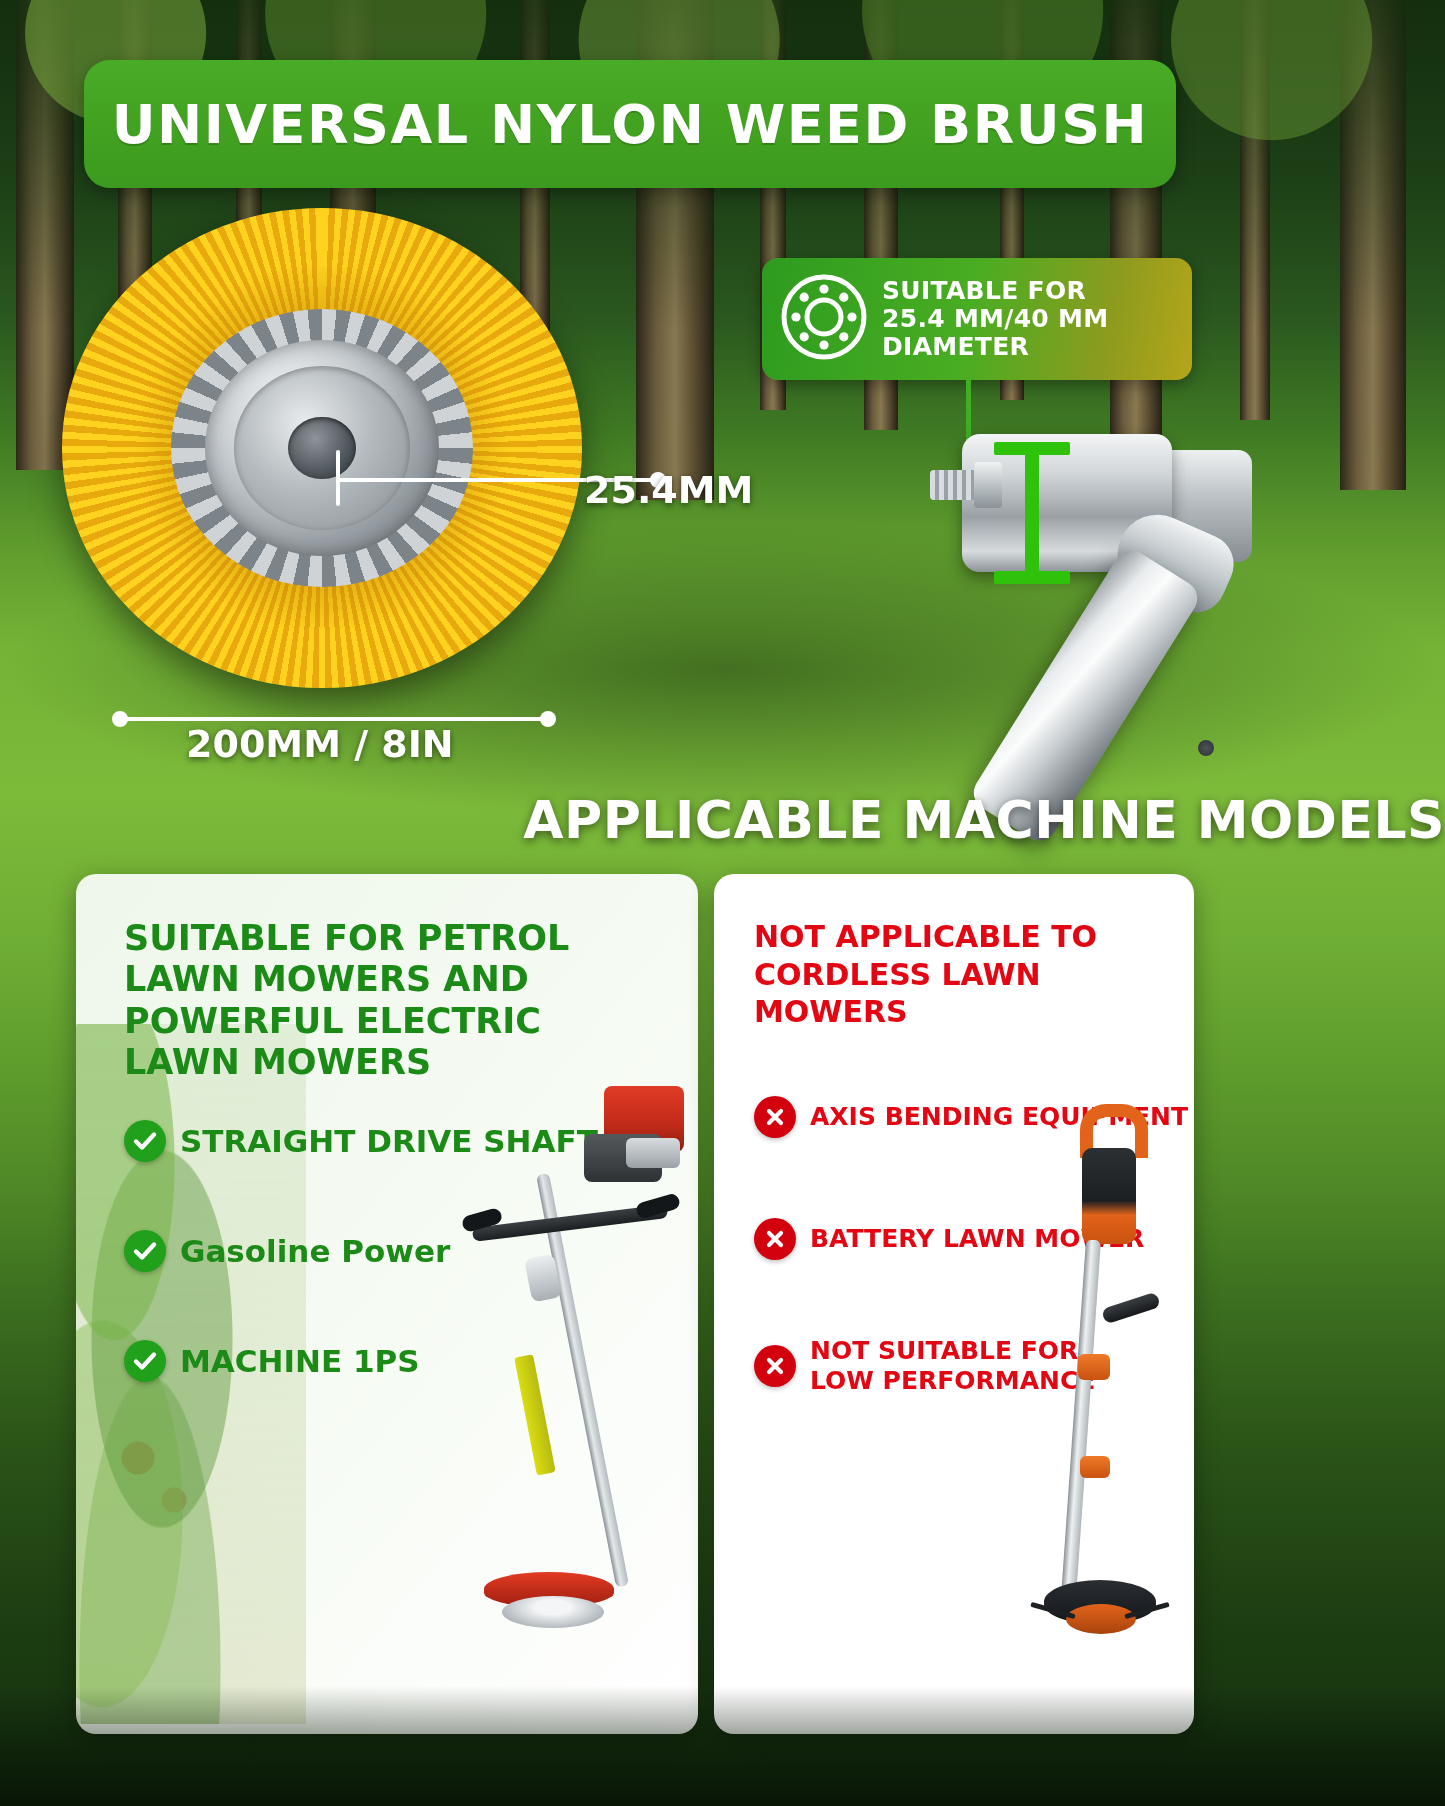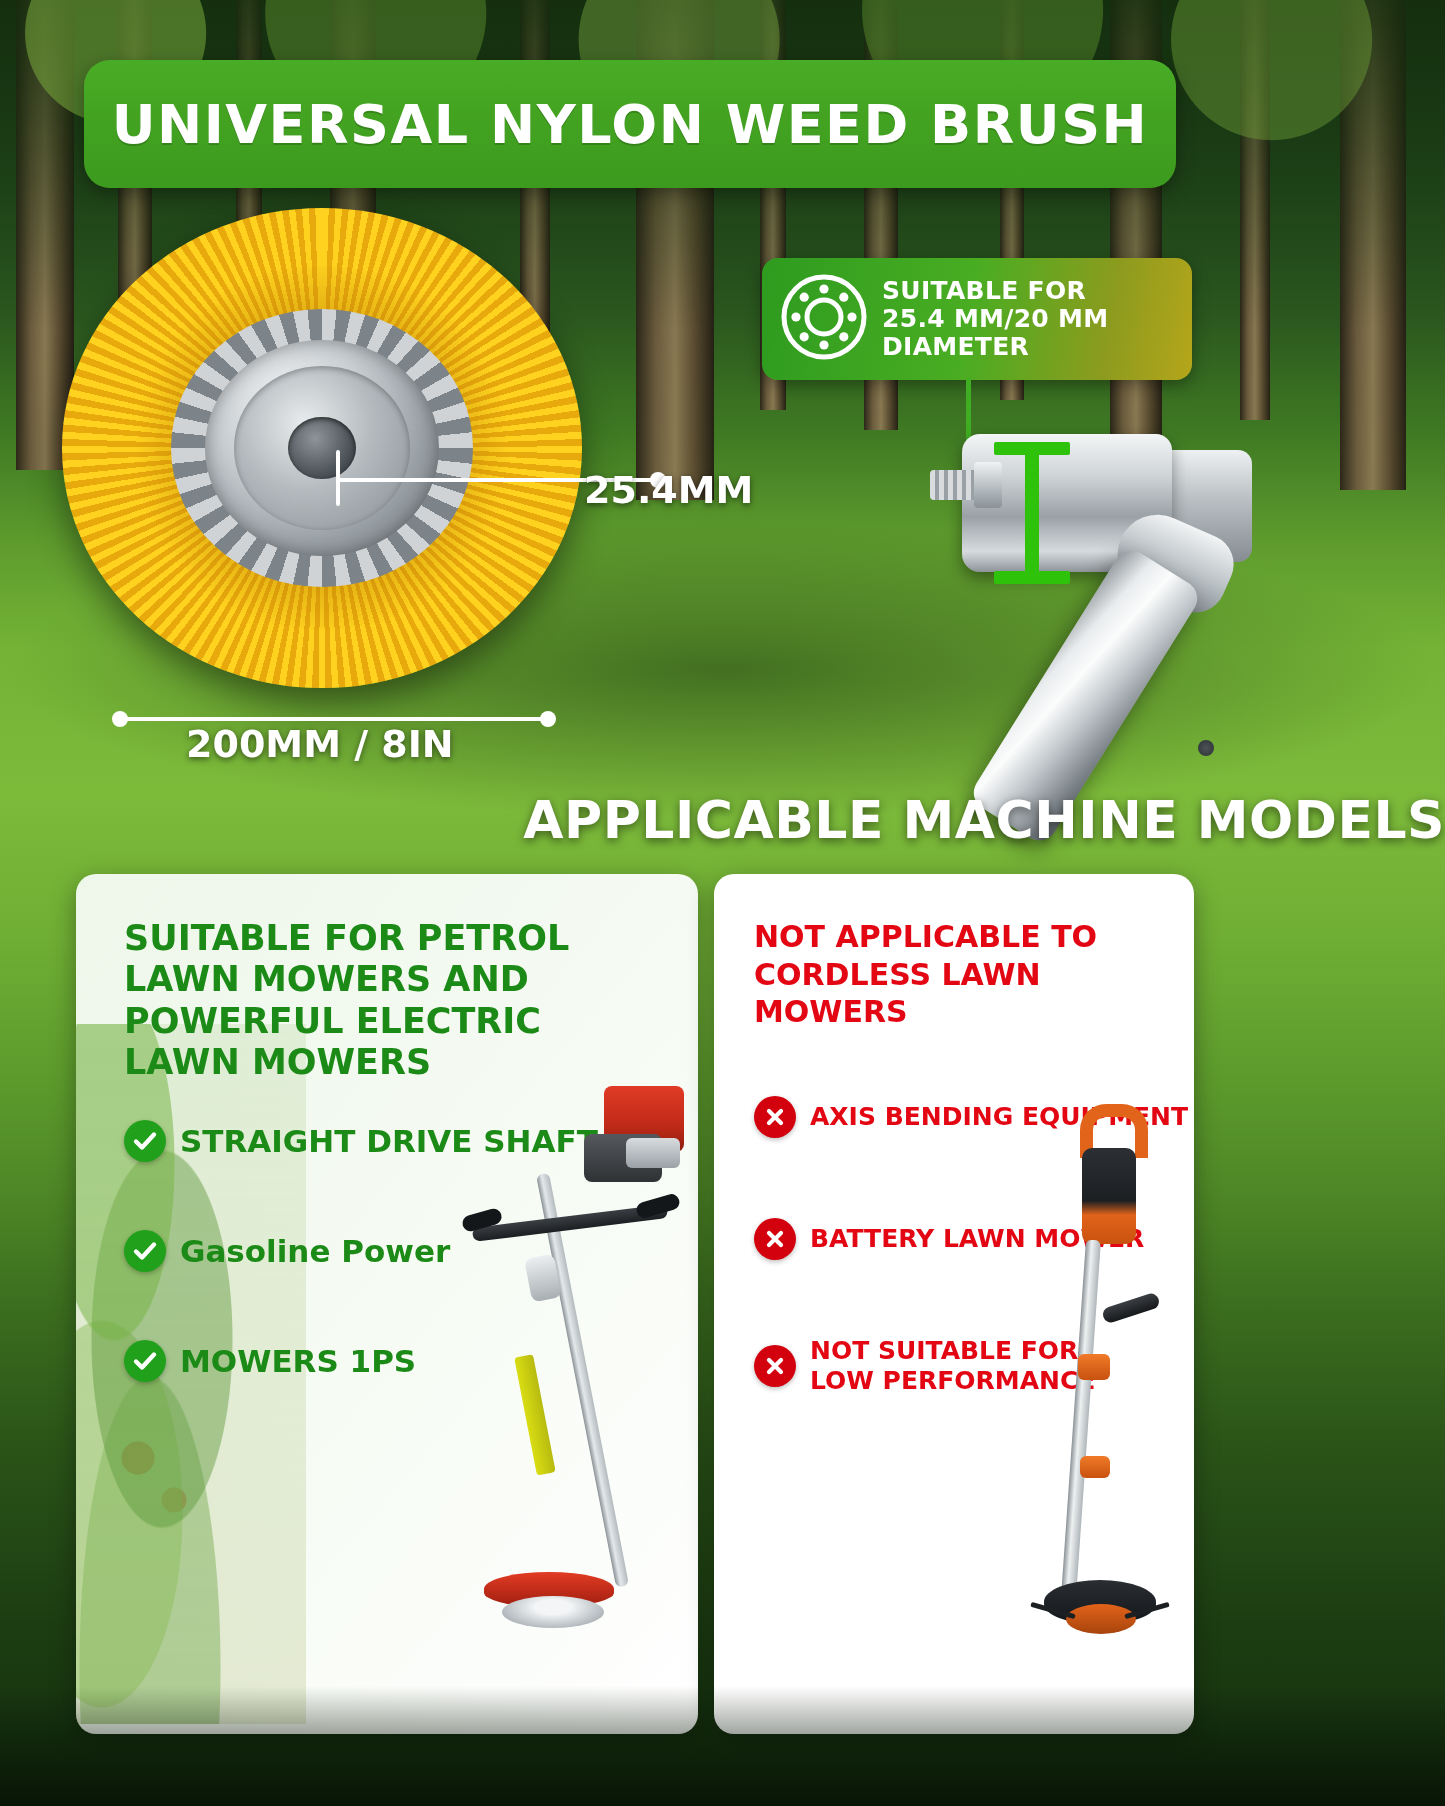--- a/index.html
+++ b/index.html
@@ -516,21 +516,21 @@
         <circle cx="72" cy="44" r="4.6" fill="#ffffff"></circle>
         <circle cx="63.8" cy="63.8" r="4.6" fill="#ffffff"></circle>
         <circle cx="44" cy="72" r="4.6" fill="#ffffff"></circle>
         <circle cx="24.2" cy="63.8" r="4.6" fill="#ffffff"></circle>
         <circle cx="16" cy="44" r="4.6" fill="#ffffff"></circle>
         <circle cx="24.2" cy="24.2" r="4.6" fill="#ffffff"></circle>
       </svg>
     </span>
     <div class="badge-text">
       <div>SUITABLE FOR</div>
-      <div>25.4 MM/20 MM</div>
+      <div>25.4 MM/40 MM</div>
       <div>DIAMETER</div>
     </div>
   </div>
   <div class="leader"></div>
 
   <div class="head-wrap">
     <div class="gearbox3"></div>
     <div class="gearbox2"></div>
     <div class="gearbox"></div>
     <div class="shaft-thread"></div>
@@ -566,21 +566,21 @@
           </svg>
       </span>
       <span class="ftext">Gasoline Power</span>
     </div>
     <div class="feature f2">
       <span class="tick">
         <svg width="26" height="26" viewBox="0 0 26 26">
             <path d="M4 13.5 L10 19.5 L22 6.5" fill="none" stroke="#ffffff" stroke-width="4.4" stroke-linecap="round" stroke-linejoin="round"></path>
           </svg>
       </span>
-      <span class="ftext">MOWERS 1PS</span>
+      <span class="ftext">MACHINE 1PS</span>
     </div>
 
     <div class="petrol">
       <div class="p-engine"></div>
       <div class="p-engine2"></div>
       <div class="p-engine3"></div>
       <div class="p-shaft"></div>
       <div class="p-shaft-seg"></div>
       <div class="p-bar"></div>
       <div class="p-grip-l"></div>

